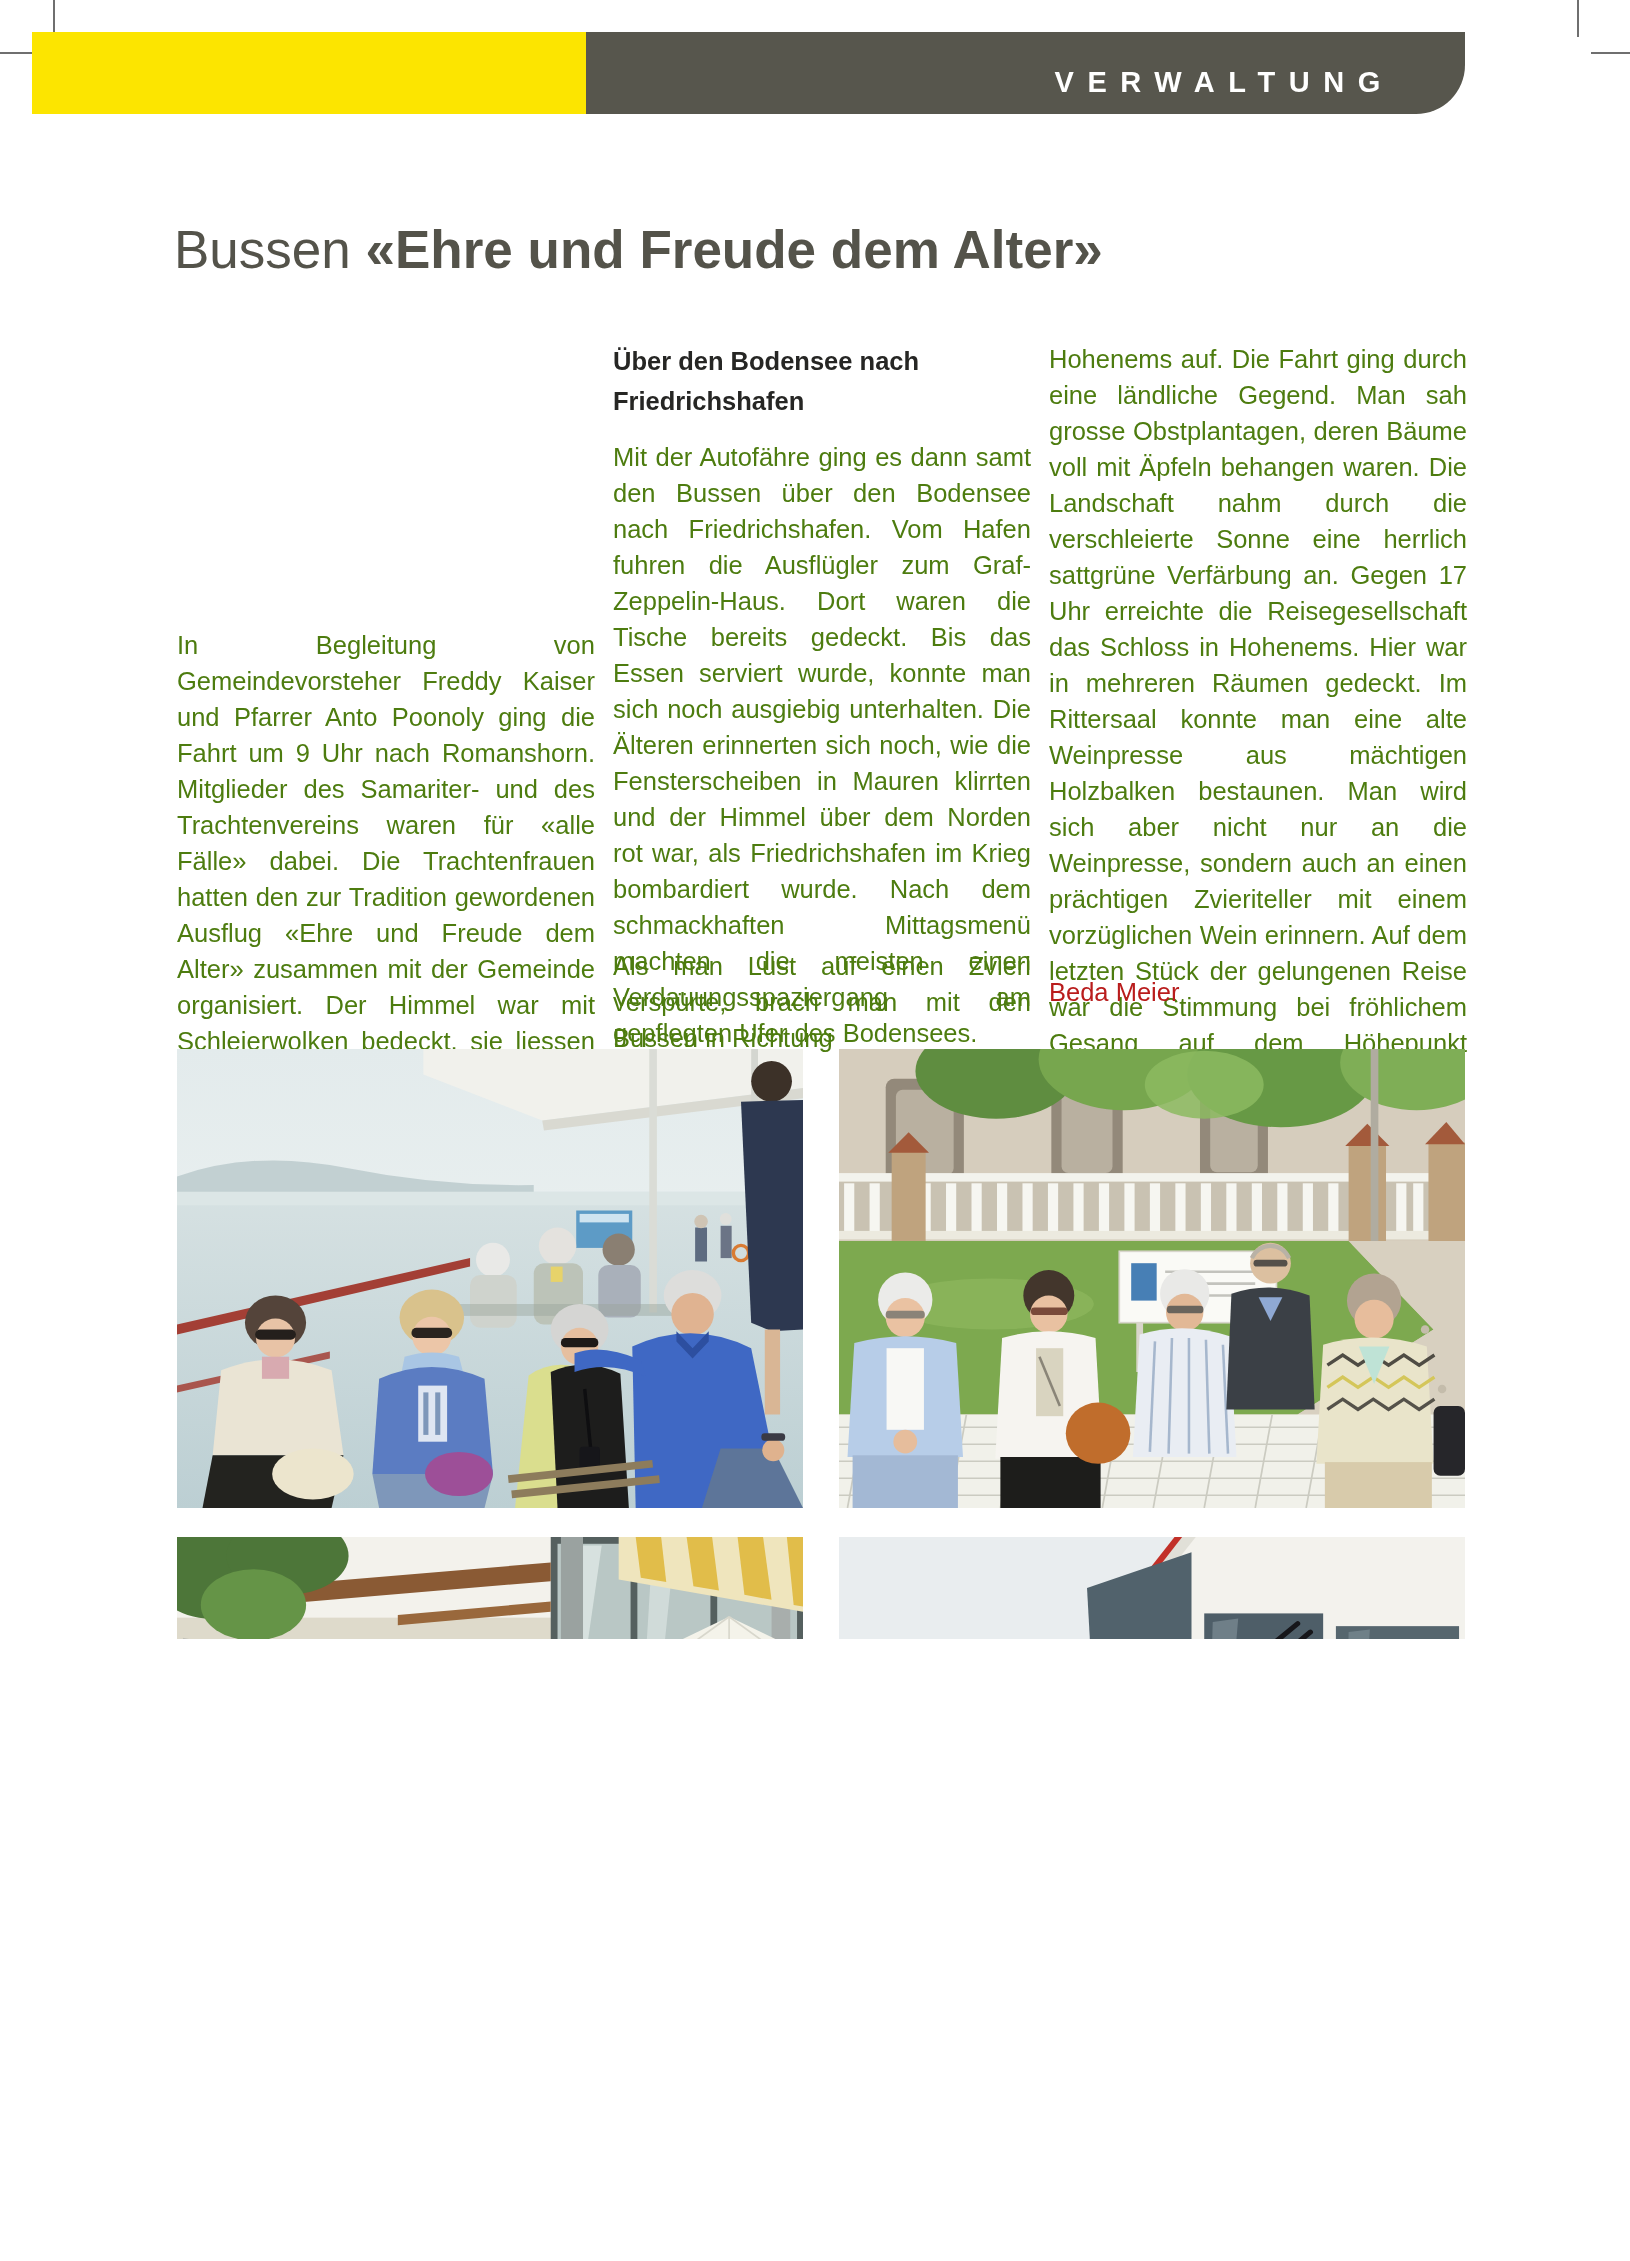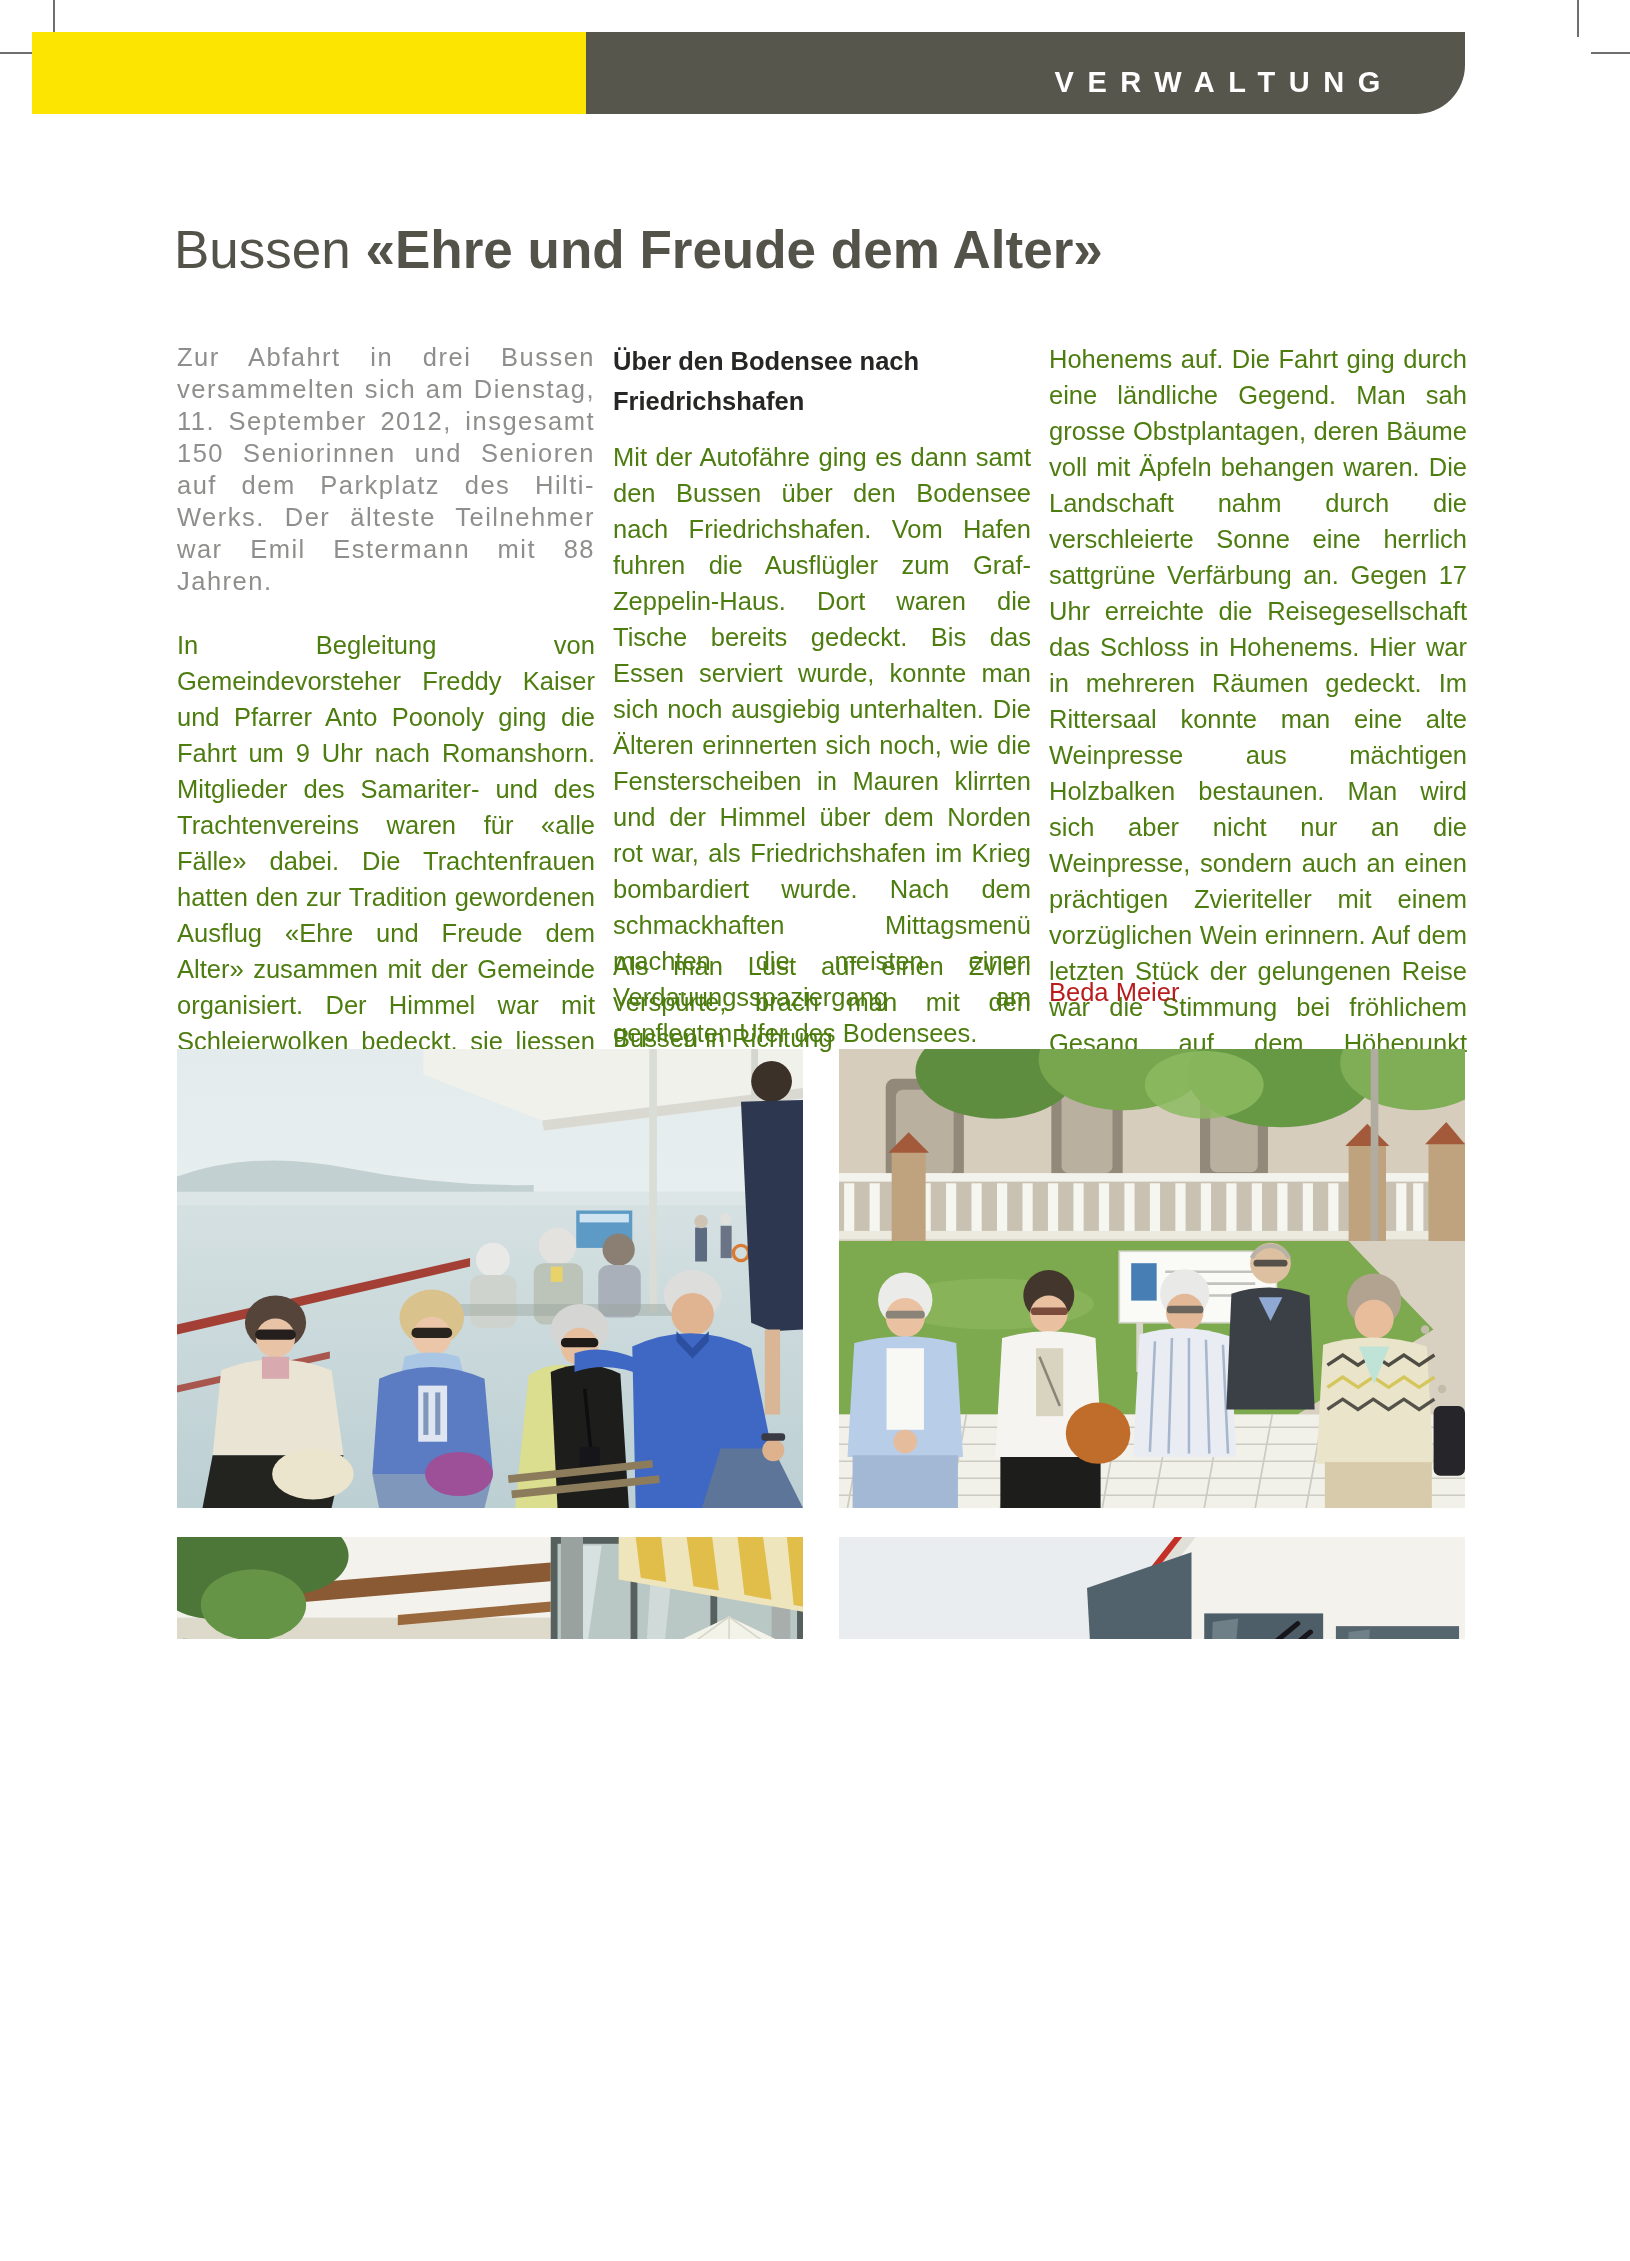--- a/index.html
+++ b/index.html
@@ -49,21 +49,20 @@
 
   <div class="banner-yellow"></div>
   <div class="banner-dark">
     <span>VERWALTUNG</span>
   </div>
 
   <div class="title">
     <span class="t-reg">Bussen </span><span class="t-bold">«Ehre und Freude dem Alter»</span>
   </div>
 
-  <div class="col lead" style="left:177px;top:341px;">Zur Abfahrt in drei Bussen versammelten sich am Dienstag, 11. September 2012, insgesamt 150 Seniorinnen und Senioren auf dem Parkplatz des Hilti-Werks. Der älteste Teilnehmer war Emil Estermann mit 88 Jahren.</div>
   <div class="col" style="left:177px;top:627px;">In Begleitung von Gemeindevorsteher Freddy Kaiser und Pfarrer Anto Poonoly ging die Fahrt um 9 Uhr nach Romanshorn. Mitglieder des Samariter- und des Trachtenvereins waren für «alle Fälle» dabei. Die Trachtenfrauen hatten den zur Tradition gewordenen Ausflug «Ehre und Freude dem Alter» zusammen mit der Gemeinde organisiert. Der Himmel war mit Schleierwolken bedeckt, sie liessen aber tagsüber oft ein paar Sonnenstrahlen durch.</div>
 
   <div class="subhead" style="left:613px;top:341px;">Über den Bodensee nach Friedrichshafen</div>
   <div class="col" style="left:613px;top:439px;">Mit der Autofähre ging es dann samt den Bussen über den Bodensee nach Friedrichshafen. Vom Hafen fuhren die Ausflügler zum Graf-Zeppelin-Haus. Dort waren die Tische bereits gedeckt. Bis das Essen serviert wurde, konnte man sich noch ausgiebig unterhalten. Die Älteren erinnerten sich noch, wie die Fensterscheiben in Mauren klirrten und der Himmel über dem Norden rot war, als Friedrichshafen im Krieg bombardiert wurde. Nach dem schmackhaften Mittagsmenü machten die meisten einen Verdauungsspaziergang am gepflegten Ufer des Bodensees.</div>
   <div class="col" style="left:613px;top:948px;">Als man Lust auf einen Zvieri verspürte, brach man mit den Bussen in Richtung</div>
 
   <div class="col" style="left:1049px;top:341px;">Hohenems auf. Die Fahrt ging durch eine ländliche Gegend. Man sah grosse Obstplantagen, deren Bäume voll mit Äpfeln behangen waren. Die Landschaft nahm durch die verschleierte Sonne eine herrlich sattgrüne Verfärbung an. Gegen 17 Uhr erreichte die Reisegesellschaft das Schloss in Hohenems. Hier war in mehreren Räumen gedeckt. Im Rittersaal konnte man eine alte Weinpresse aus mächtigen Holzbalken bestaunen. Man wird sich aber nicht nur an die Weinpresse, sondern auch an einen prächtigen Zvieriteller mit einem vorzüglichen Wein erinnern. Auf dem letzten Stück der gelungenen Reise war die Stimmung bei fröhlichem Gesang auf dem Höhepunkt angelangt.</div>
   <div class="byline" style="left:1049px;top:978px;">Beda Meier</div>
 
   <div class="photo" style="left:177px;top:1049px;width:626px;height:459px;">

